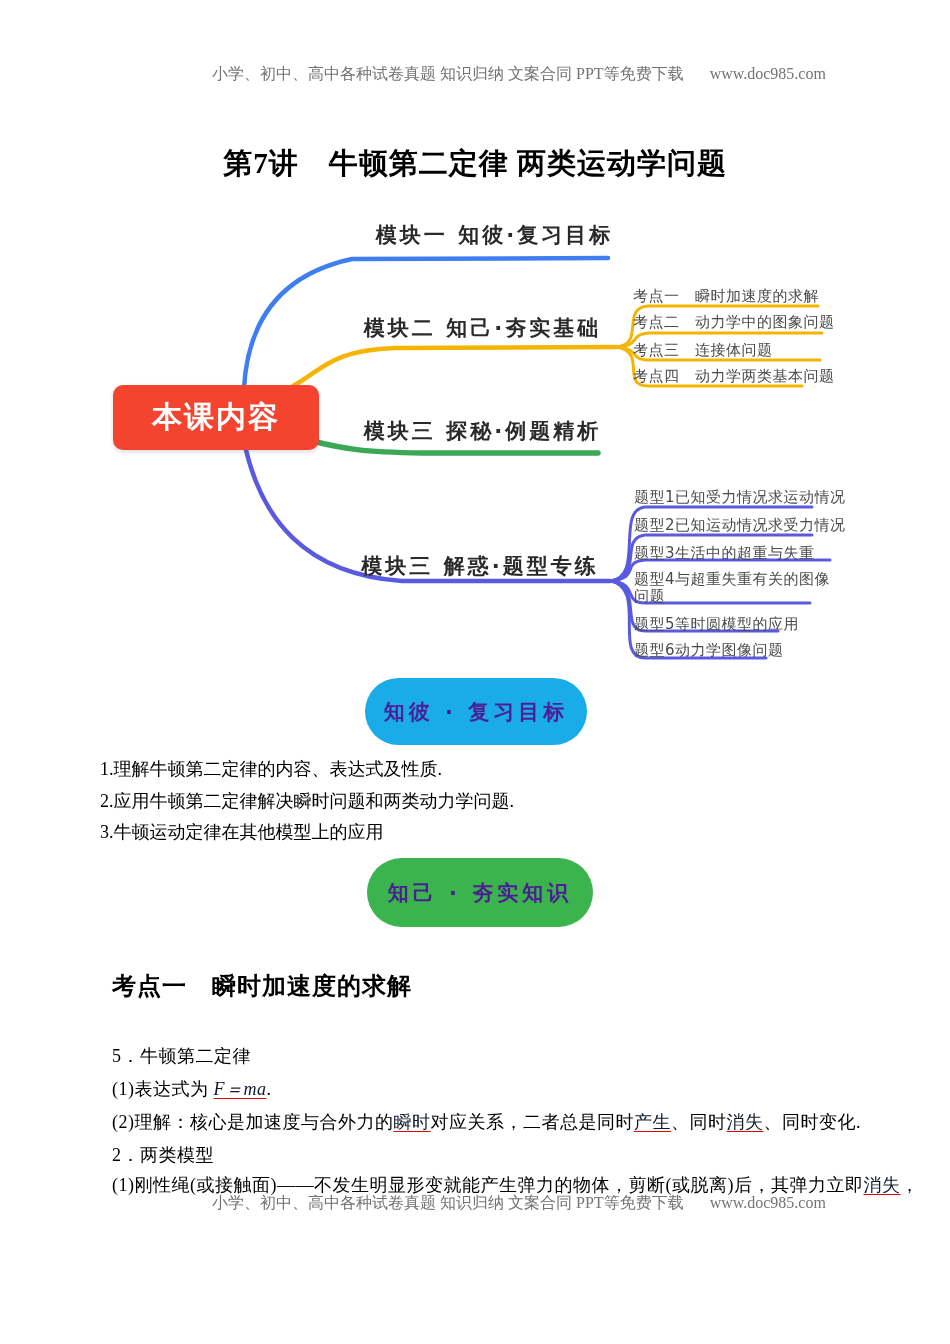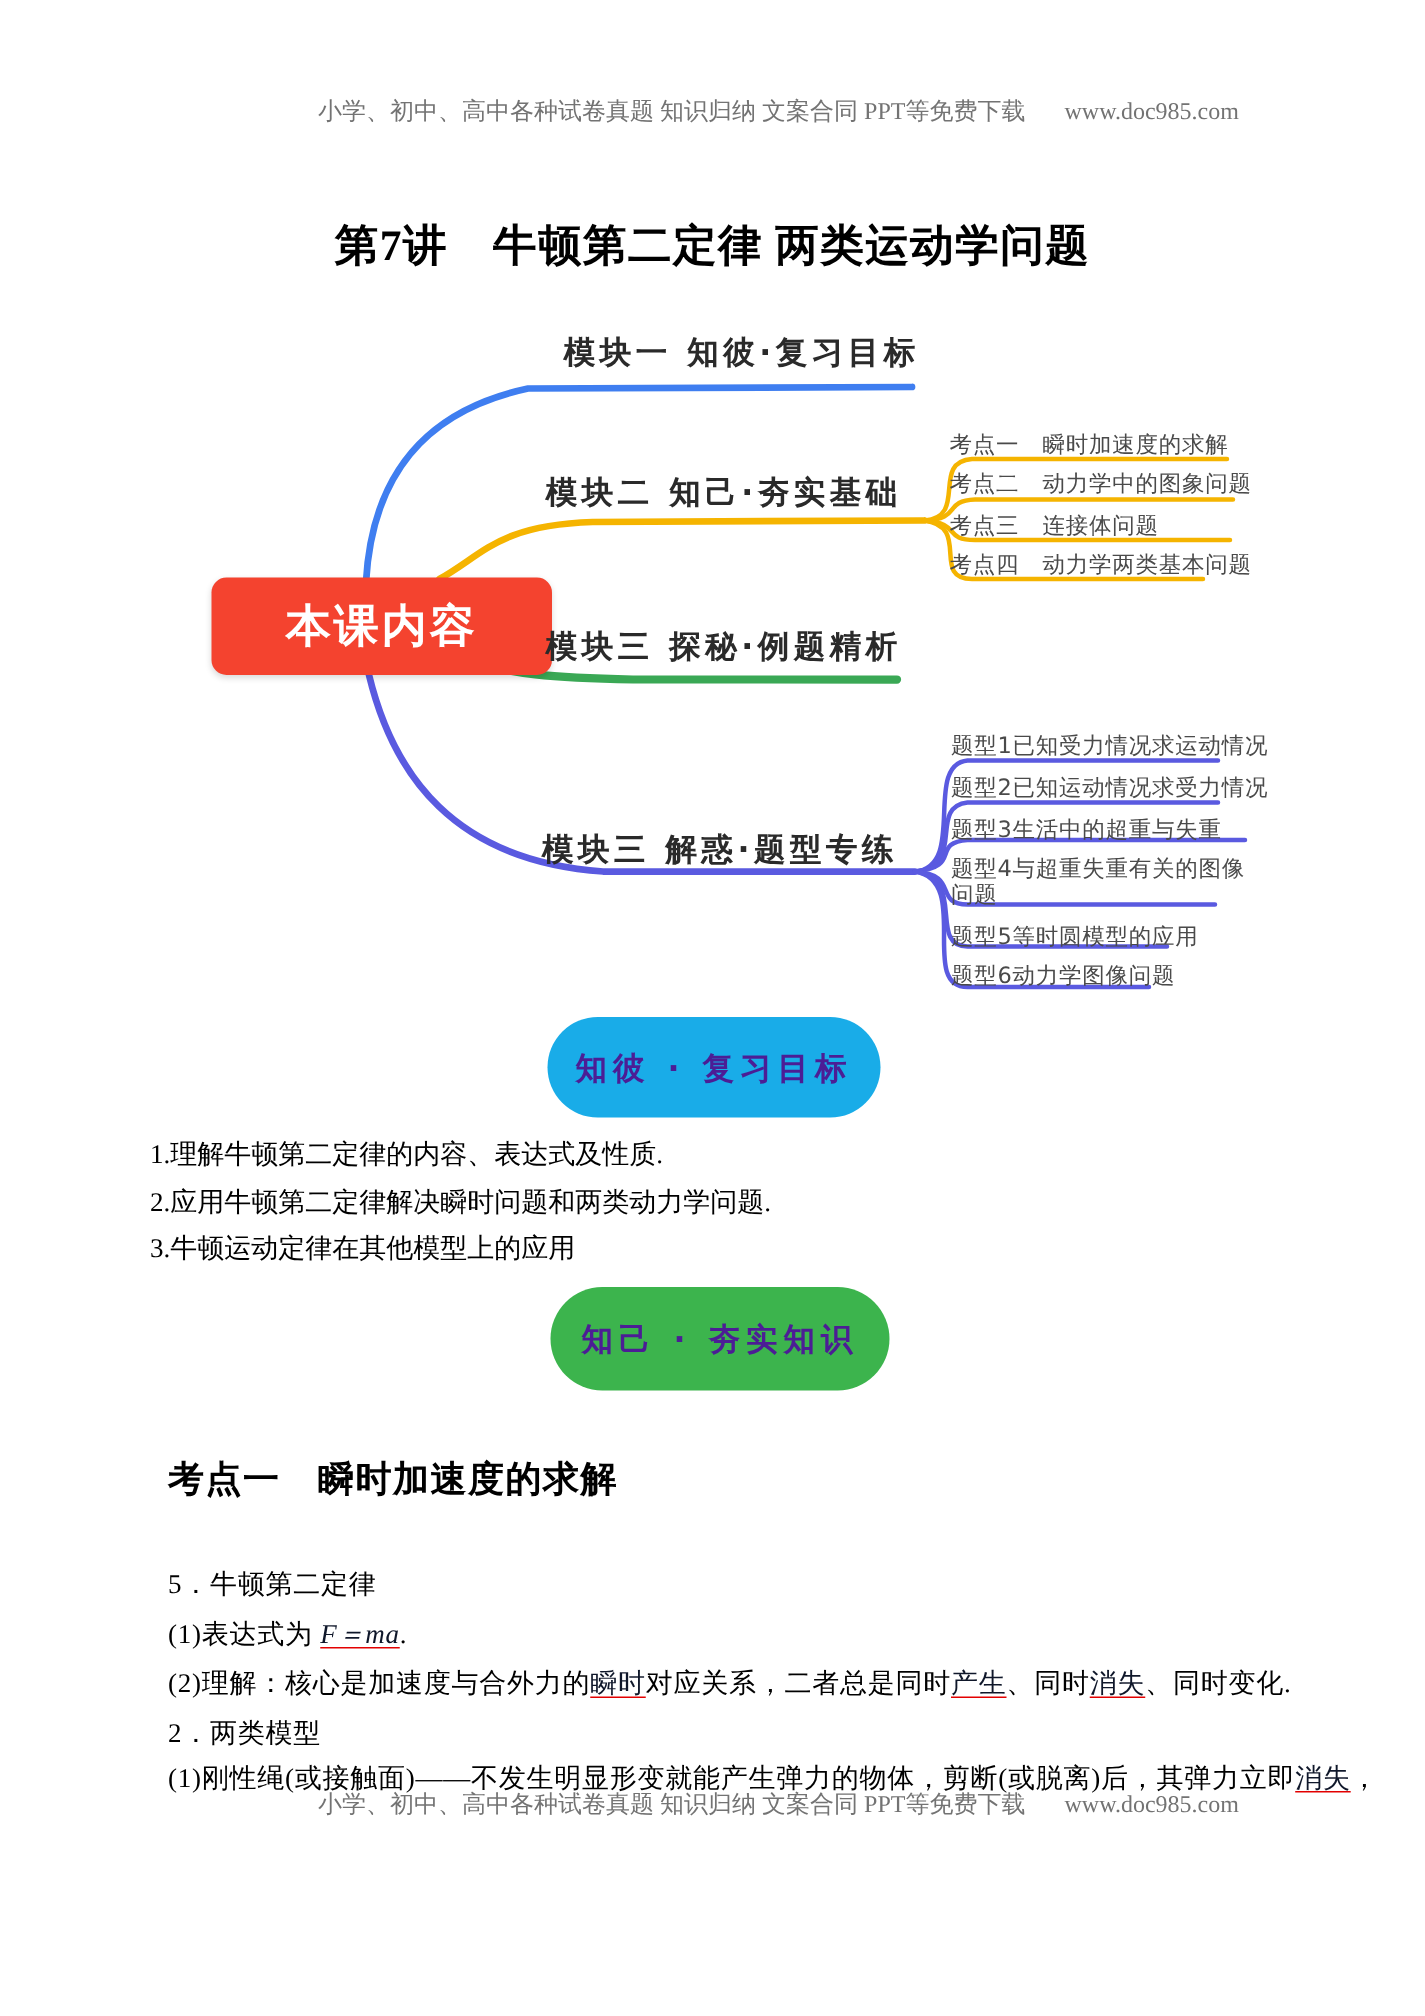--- a/index.html
+++ b/index.html
@@ -10,23 +10,23 @@
 
   .header,.footer{width:100%;text-align:center;font-size:16px;
         font-family:Liberation Serif, serif;color:#737373;padding-left:44px;}
   .url{padding-left:26px;}
 
   .doc-title{width:100%;text-align:center;font-size:29px;font-weight:700;
         font-family:"Liberation Serif", serif;letter-spacing:1px;}
 
   
   .mm-svg{left:0;top:0;width:950px;height:1344px;pointer-events:none;}
-  .root-box{left:113px;top:385px;width:227px;height:65px;background:#f4432f;
+  .root-box{left:113px;top:385px;width:206px;height:65px;background:#f4432f;
         border-radius:10px;display:flex;align-items:center;justify-content:center;
-        box-shadow:0 2px 4px rgba(0,0,0,.15);margin-left:28px;}
+        box-shadow:0 2px 4px rgba(0,0,0,.15);}
   .root-box span{color:#fff;font-size:30px;font-weight:700;letter-spacing:2px;}
   .hw{font-family:"DejaVu Sans", sans-serif;font-size:21px;font-weight:600;
         color:#2a2a2a;letter-spacing:3px;white-space:nowrap;}
   .sub{font-family:"DejaVu Sans", sans-serif;font-size:15px;color:#4a4a4a;
         white-space:nowrap;letter-spacing:.5px;}
   .sub.wrap{white-space:normal;line-height:17px;}
 
   
   .pill{display:flex;align-items:center;justify-content:center;border-radius:36px;}
   .pill span{color:#4c1d95;font-size:21px;font-weight:700;letter-spacing:4px;

